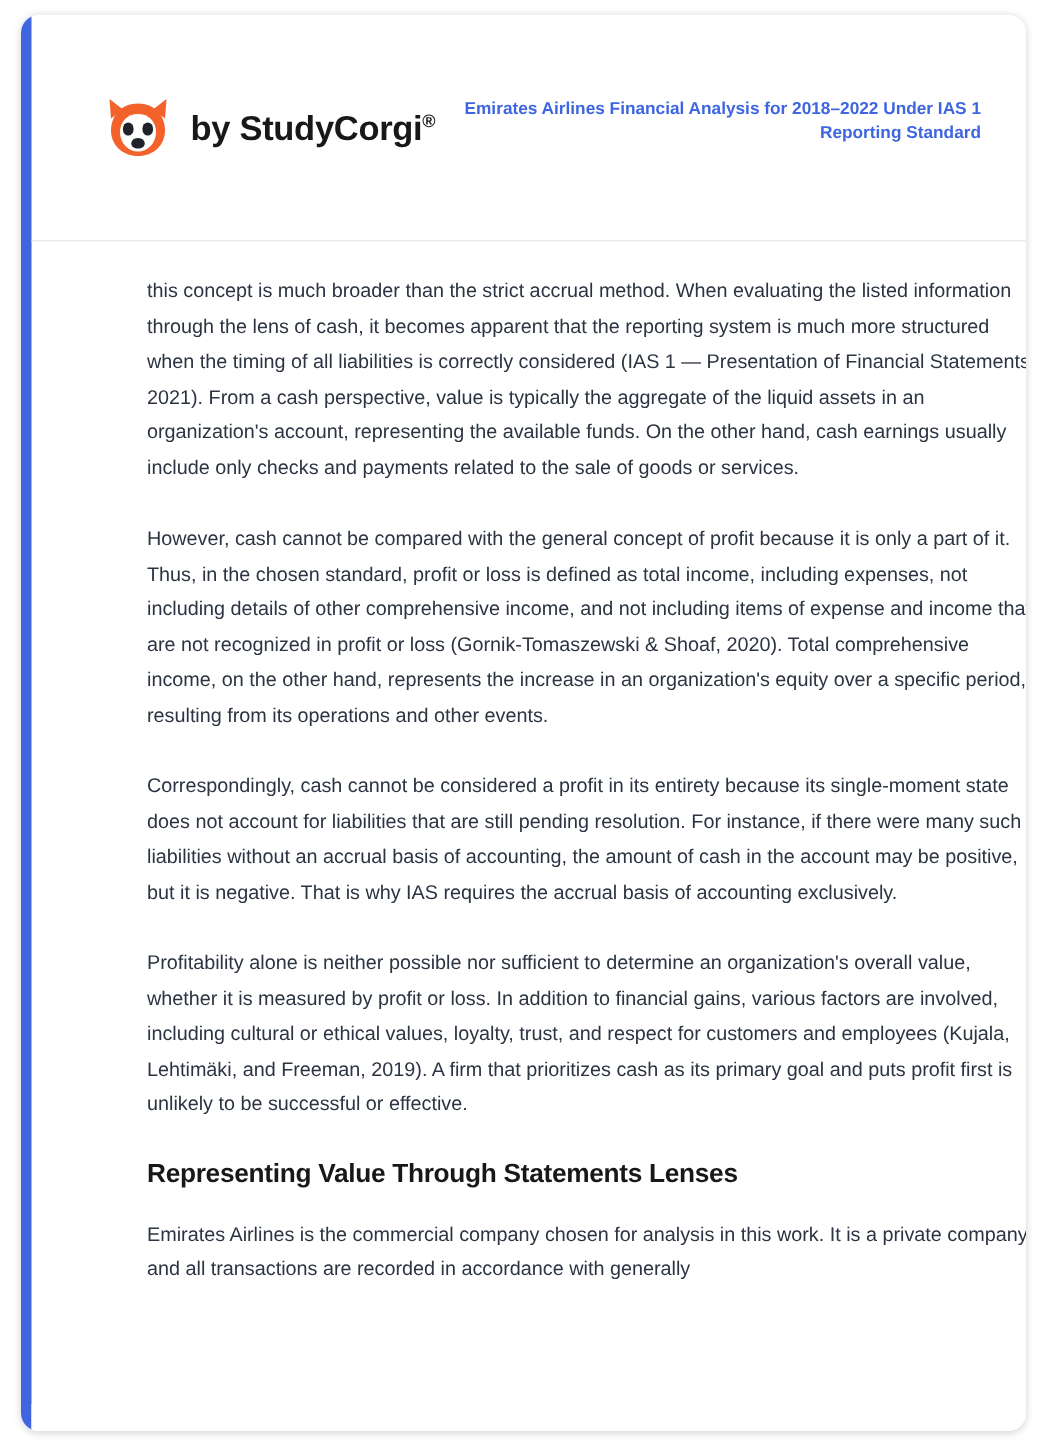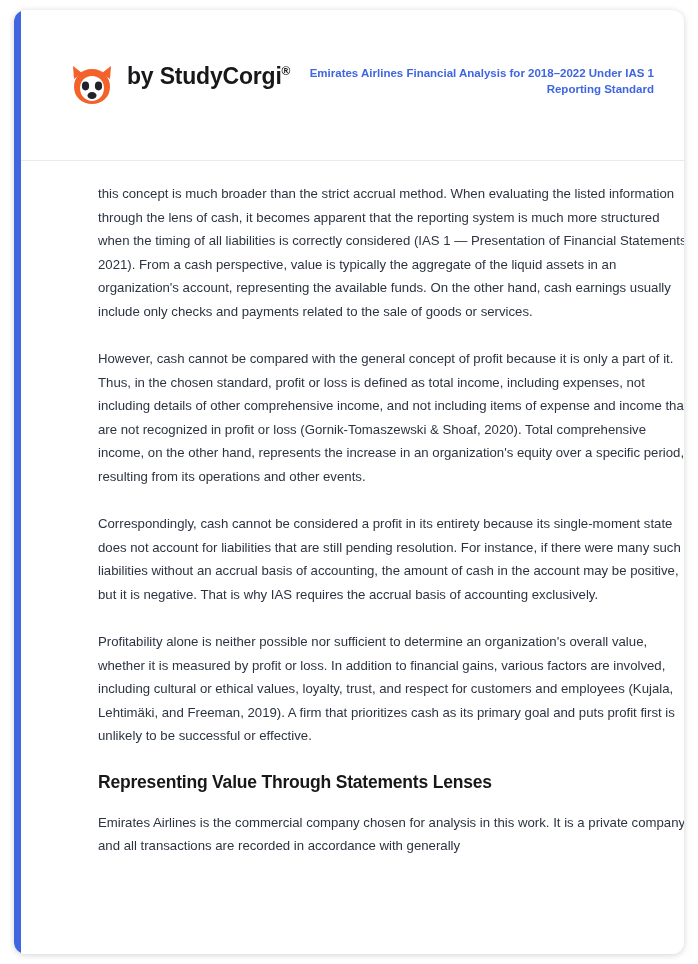--- a/index.html
+++ b/index.html
@@ -43,20 +43,21 @@
     top: 0;
     right: 0;
     height: 150px;
     display: flex;
     align-items: center;
     justify-content: space-between;
     padding: 0 30px 0 48px;
   }
   .brand {
     display: flex;
+    align-items: center;
     gap: 12px;
   }
   .fox {
     width: 46px;
     height: 44px;
     position: relative;
     flex: none;
   }
   .brand-text {
     font-size: 23px;

